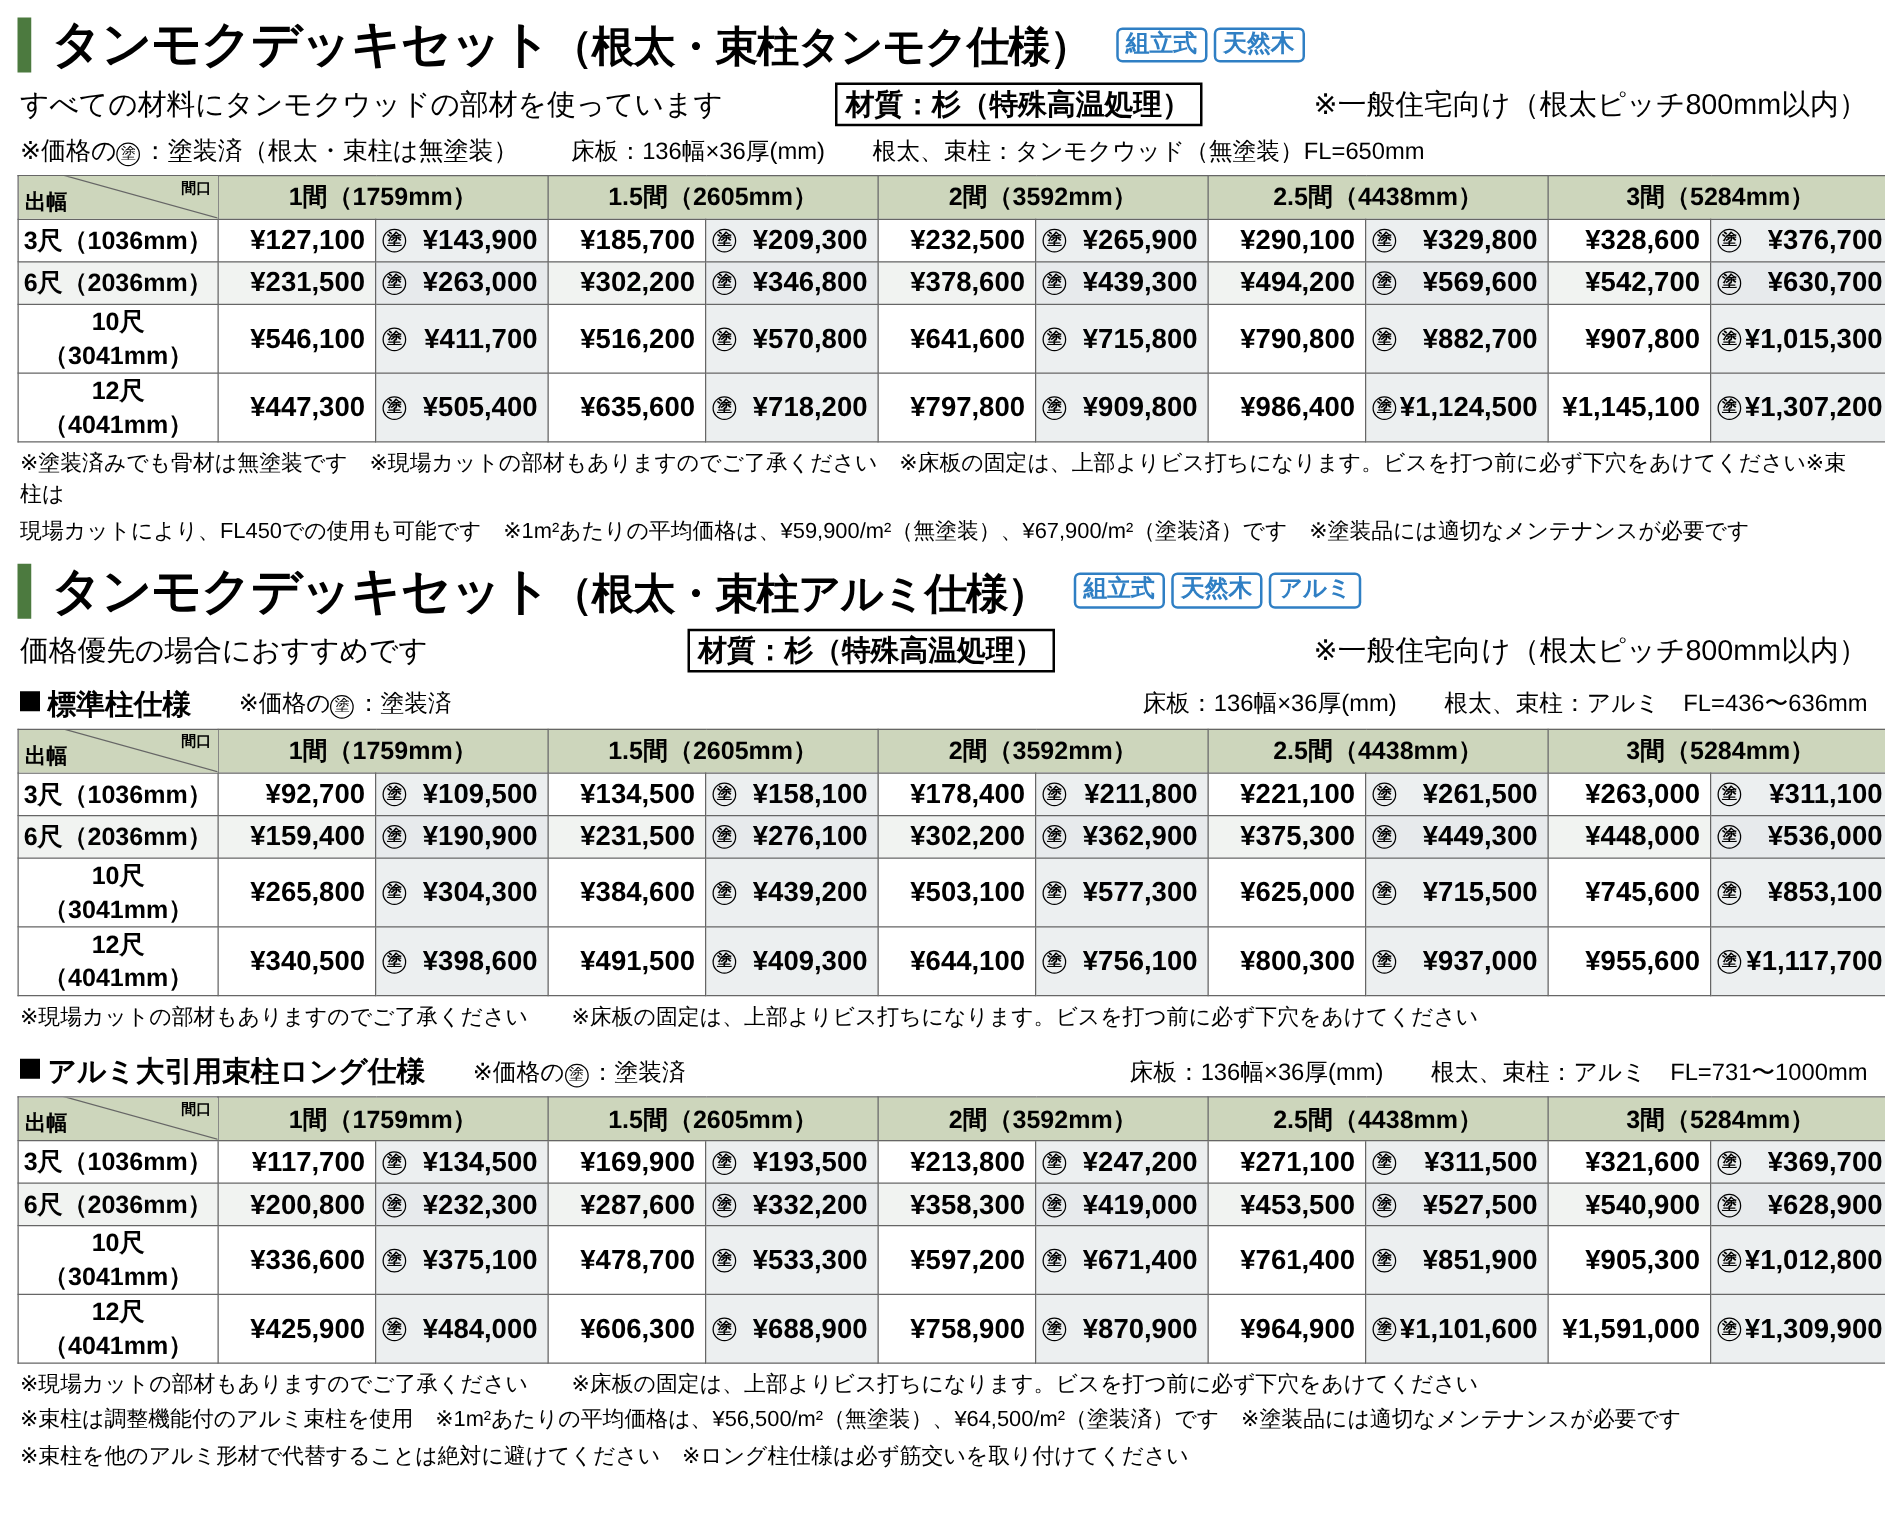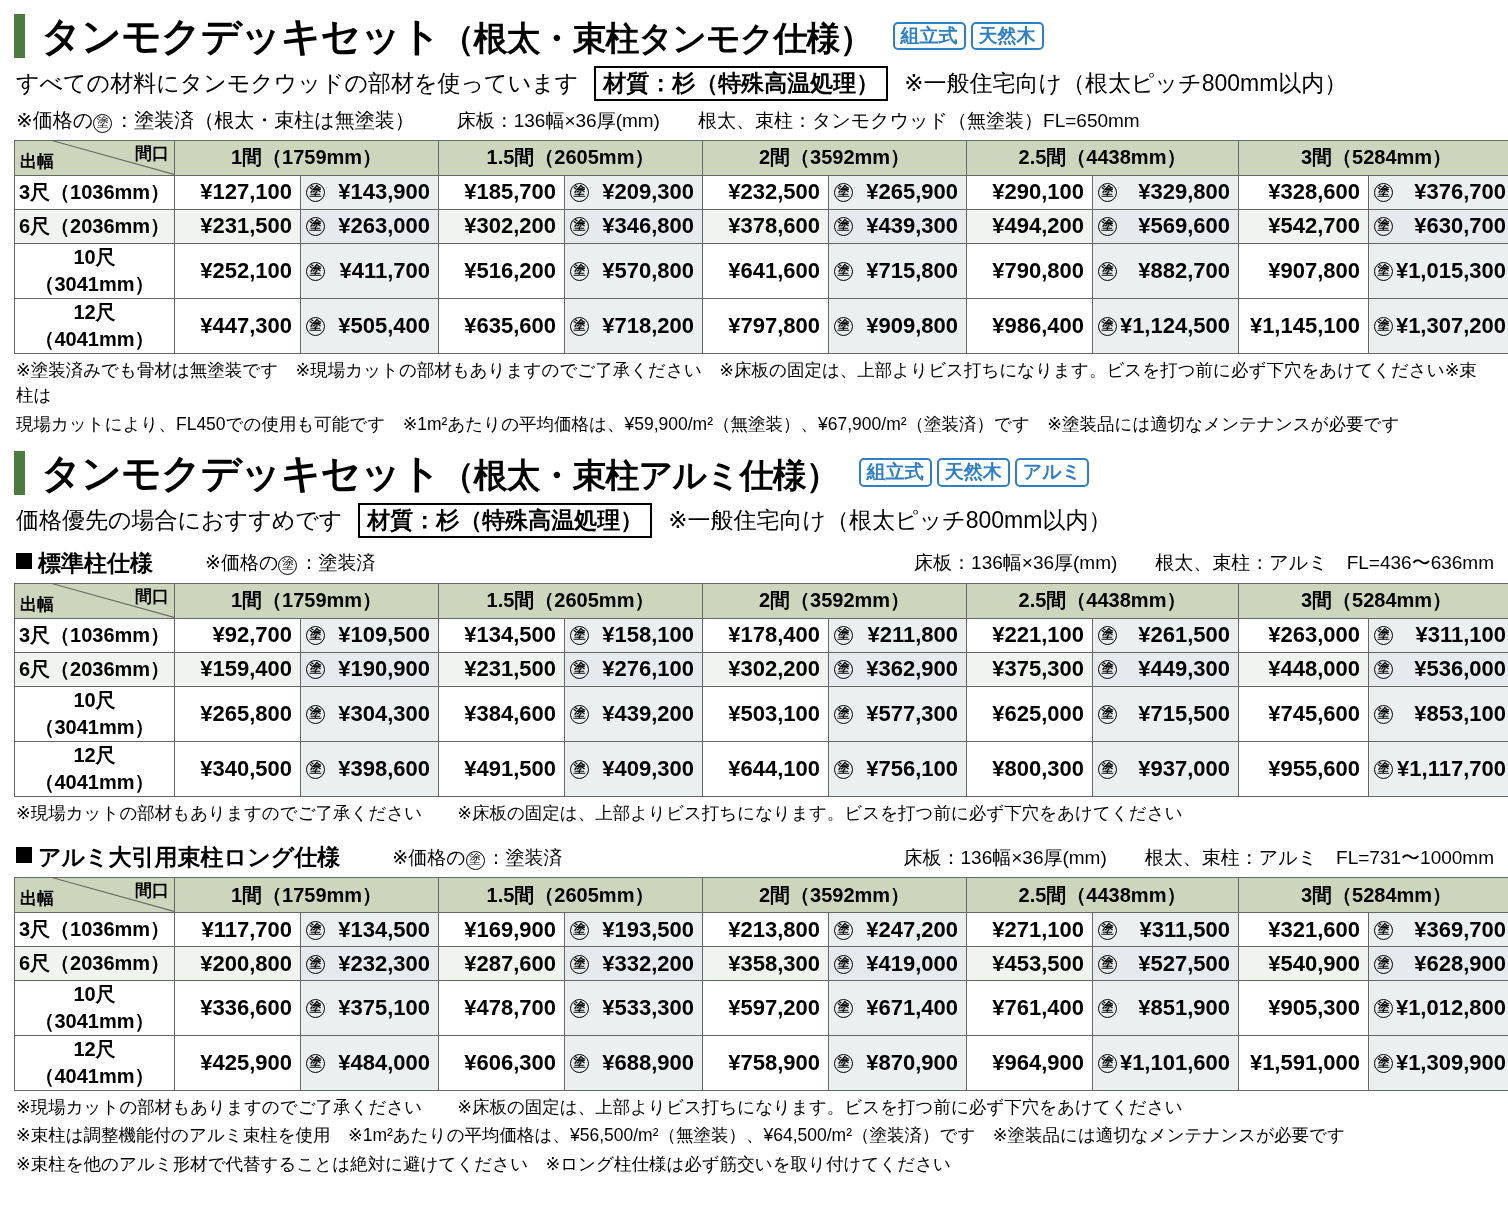--- a/index.html
+++ b/index.html
@@ -18,25 +18,25 @@
   .sec-title{font-size:40px;font-weight:bold;letter-spacing:-1px;line-height:1;white-space:nowrap;}
   .sec-title .paren{font-size:34px;}
   .badges{display:flex;align-items:center;gap:5px;margin-left:6px;}
   .badge{
     border:2px solid #2f7fc4;color:#2f7fc4;border-radius:5px;
     font-size:19px;font-weight:bold;padding:1px 6px 2px 6px;line-height:1.15;white-space:nowrap;
   }
   .badge.green{border-color:#2f7fc4;color:#2f7fc4;}
 
   
-  .lead{display:flex;align-items:center;gap:16px;margin:4px 0 6px 2px;font-size:23px;white-space:nowrap;}
+  .lead{display:flex;align-items:center;gap:16px;margin:4px 0 6px 2px;font-size:23px;white-space:nowrap;justify-content:space-between;}
   .boxed{border:2px solid #000;padding:1px 7px;font-size:23px;font-weight:bold;line-height:1.25;}
   .note-line{display:flex;align-items:baseline;gap:42px;margin:2px 0 6px 2px;font-size:19px;white-space:nowrap;}
   .note-line .left{font-size:20px;}
-  .sub-head{display:flex;align-items:center;gap:52px;margin:10px 0 4px 2px;font-size:23px;font-weight:bold;white-space:nowrap;}
+  .sub-head{display:flex;align-items:center;gap:38px;margin:10px 0 4px 2px;font-size:23px;font-weight:bold;white-space:nowrap;}
   .sub-head .sq{display:inline-block;width:16px;height:16px;background:#000;margin-right:6px;vertical-align:2px;}
   .sub-head .small{font-weight:normal;font-size:19px;}
   .sub-head .right{font-weight:normal;font-size:19px;margin-left:auto;}
 
   .paint-ic{
     display:inline-block;border:1.5px solid #000;border-radius:50%;
     width:17px;height:17px;line-height:15px;text-align:center;font-size:12px;
     vertical-align:1px;margin-right:2px;
   }
 
@@ -44,21 +44,21 @@
   table{border-collapse:collapse;width:1480px;table-layout:fixed;margin:3px 0 4px 0;}
   th,td{border:1px solid #666;padding:0;font-size:21px;}
   thead th{background:#cdd6bc;font-size:20px;font-weight:bold;height:34px;text-align:center;}
   .corner{position:relative;background:#cdd6bc;height:34px;margin-top:32px;}
   .corner .d{position:absolute;top:0;left:0;width:100%;height:100%;overflow:hidden;}
   .corner .d:after{
     content:"";position:absolute;left:-10px;top:-14px;width:260px;height:1px;background:#666;
     transform:rotate(15.5deg);transform-origin:left center;
   }
   .corner .tl{position:absolute;left:5px;bottom:2px;font-size:17px;font-weight:bold;}
-  .corner .tr{position:absolute;right:5px;top:1px;font-size:17px;font-weight:bold;}
+  .corner .tr{position:absolute;right:5px;top:1px;font-size:12px;font-weight:bold;}
   td.rowhead{text-align:center;font-size:20px;font-weight:bold;height:33px;background:#fff;}
   td.price{text-align:right;padding-right:8px;font-weight:bold;font-size:22px;white-space:nowrap;}
   td.price.alt{background:#eceff0;}
   td.price .pic{float:left;margin-left:5px;margin-top:4px;}
   tr.shade td{background:#f1f3f1;}
   tr.shade td.price.alt{background:#e7eaec;}
 
   
   .foot{font-size:17.5px;line-height:1.45;margin:3px 0 2px 2px;}
 </style>
@@ -137,21 +137,21 @@
         <td class="price alt"><span class="pic paint-ic">塗</span><span>¥346,800</span></td>
         <td class="price">¥378,600</td>
         <td class="price alt"><span class="pic paint-ic">塗</span><span>¥439,300</span></td>
         <td class="price">¥494,200</td>
         <td class="price alt"><span class="pic paint-ic">塗</span><span>¥569,600</span></td>
         <td class="price">¥542,700</td>
         <td class="price alt"><span class="pic paint-ic">塗</span><span>¥630,700</span></td>
       </tr>
       <tr>
         <td class="rowhead">10尺（3041mm）</td>
-        <td class="price">¥252,100</td>
+        <td class="price">¥546,100</td>
         <td class="price alt"><span class="pic paint-ic">塗</span><span>¥411,700</span></td>
         <td class="price">¥516,200</td>
         <td class="price alt"><span class="pic paint-ic">塗</span><span>¥570,800</span></td>
         <td class="price">¥641,600</td>
         <td class="price alt"><span class="pic paint-ic">塗</span><span>¥715,800</span></td>
         <td class="price">¥790,800</td>
         <td class="price alt"><span class="pic paint-ic">塗</span><span>¥882,700</span></td>
         <td class="price">¥907,800</td>
         <td class="price alt"><span class="pic paint-ic">塗</span><span>¥1,015,300</span></td>
       </tr>

